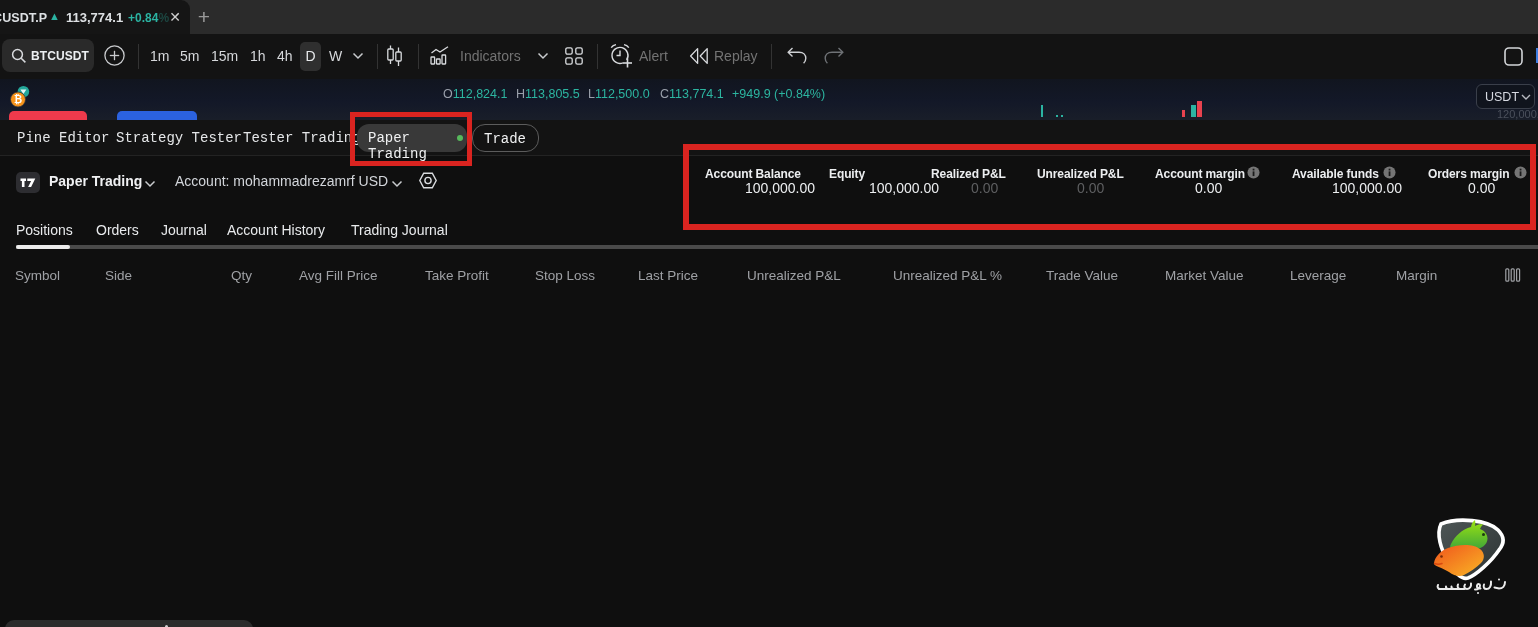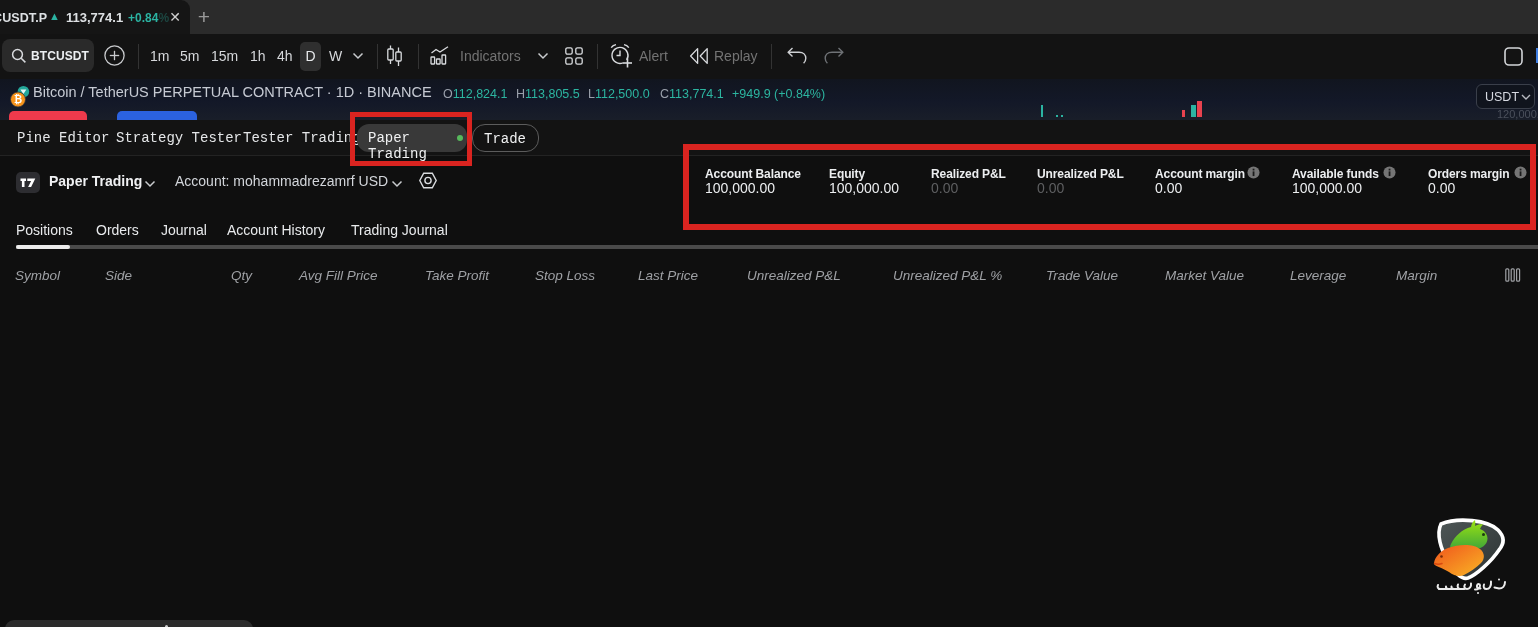--- a/index.html
+++ b/index.html
@@ -50,30 +50,30 @@
   #tradebtn { position:absolute; left:472px; top:4px; width:67px; height:28px; border:1px solid #5c5c5c; border-radius:13px; }
   #tradebtn span { position:absolute; left:11px; top:6px; font-size:14px; color:#f0f1f2; }
 
   
   #acct { position:absolute; left:0; top:37px; width:1538px; height:88px; }
   #tvlogo { position:absolute; left:16px; top:15px; width:24px; height:21px; background:#2d2d31; border-radius:5px; }
   .acctxt { position:absolute; white-space:nowrap; }
   
   .stat { position:absolute; top:10px; white-space:nowrap; }
   .stat .lb { font-size:12px; font-weight:bold; color:#eceef0; line-height:15px; letter-spacing:-0.1px; }
-  .stat .vl { font-size:14px; color:#eceef0; line-height:16px; margin-top:-2px; }
+  .stat .vl { font-size:14px; color:#eceef0; line-height:16px; margin-top:-2px;margin-left:40px; }
   .stat .vl.gray { color:#5e5f61; }
 
   
   .postab { position:absolute; top:102px; font-size:14px; color:#e8eaec; white-space:nowrap; }
   #scrolltrack { position:absolute; left:16px; top:125px; width:1522px; height:4px; background:#4a4a4a; }
   #scrollthumb { position:absolute; left:16px; top:125px; width:54px; height:4px; background:#ececec; border-radius:2px; }
 
   
-  .th { position:absolute; top:148px; font-size:13.5px; color:#9fa1a5; white-space:nowrap;font-style:italic; }
+  .th { position:absolute; top:148px; font-size:13.5px; color:#9fa1a5; white-space:nowrap; }
 
   
   #redbox1 { position:absolute; left:350px; top:112px; width:122px; height:54px; border:5px solid #da2420; }
   #redbox2 { position:absolute; left:683px; top:144px; width:853px; height:86px; border:6px solid #da2420; }
 
   
   #toast { position:absolute; left:5px; top:620px; width:248px; height:10px; background:#2b2b2b; border-radius:9px 9px 0 0; }
   #toast i { position:absolute; left:160px; top:5px; width:3px; height:3px; background:#cfcfcf; border-radius:50%; }
 </style>
 </head>
@@ -187,21 +187,20 @@
     <div class="abs" style="left:1536px;top:14px;width:2px;height:15px;background:#3e7de0"></div>
   </div>
 
   <div id="chart">
     <svg class="abs" style="left:8px;top:5px" width="30" height="28" viewBox="0 0 30 28">
       <circle cx="15.4" cy="7.7" r="5.8" fill="#23a79a"></circle>
       <path d="M12.4 5.5 h6 l-3 4.4 z" fill="#fff" opacity="0.9"></path>
       <circle cx="10" cy="15.5" r="7.5" fill="#f7931a" stroke="#2a2f3a" stroke-width="0.8"></circle>
       <text x="10" y="19.4" font-size="10" font-weight="bold" fill="#fff" text-anchor="middle">₿</text>
     </svg>
-    <div id="symline">Bitcoin / TetherUS PERPETUAL CONTRACT · 1D · BINANCE</div>
     <div class="oseg" style="left:443px">O<b>112,824.1</b></div>
     <div class="oseg" style="left:516px">H<b>113,805.5</b></div>
     <div class="oseg" style="left:588px">L<b>112,500.0</b></div>
     <div class="oseg" style="left:660px">C<b>113,774.1</b></div>
     <div class="oseg" style="left:732px"><b>+949.9 (+0.84%)</b></div>
 
     <div class="abs" style="left:1041px;top:26px;width:2px;height:12px;background:#2bb3a2"></div>
     <div class="abs" style="left:1056px;top:36px;width:2px;height:2px;background:#2bb3a2"></div>
     <div class="abs" style="left:1061px;top:36px;width:2px;height:2px;background:#2bb3a2"></div>
     <div class="abs" style="left:1182px;top:31px;width:3px;height:7px;background:#e8424f"></div>

